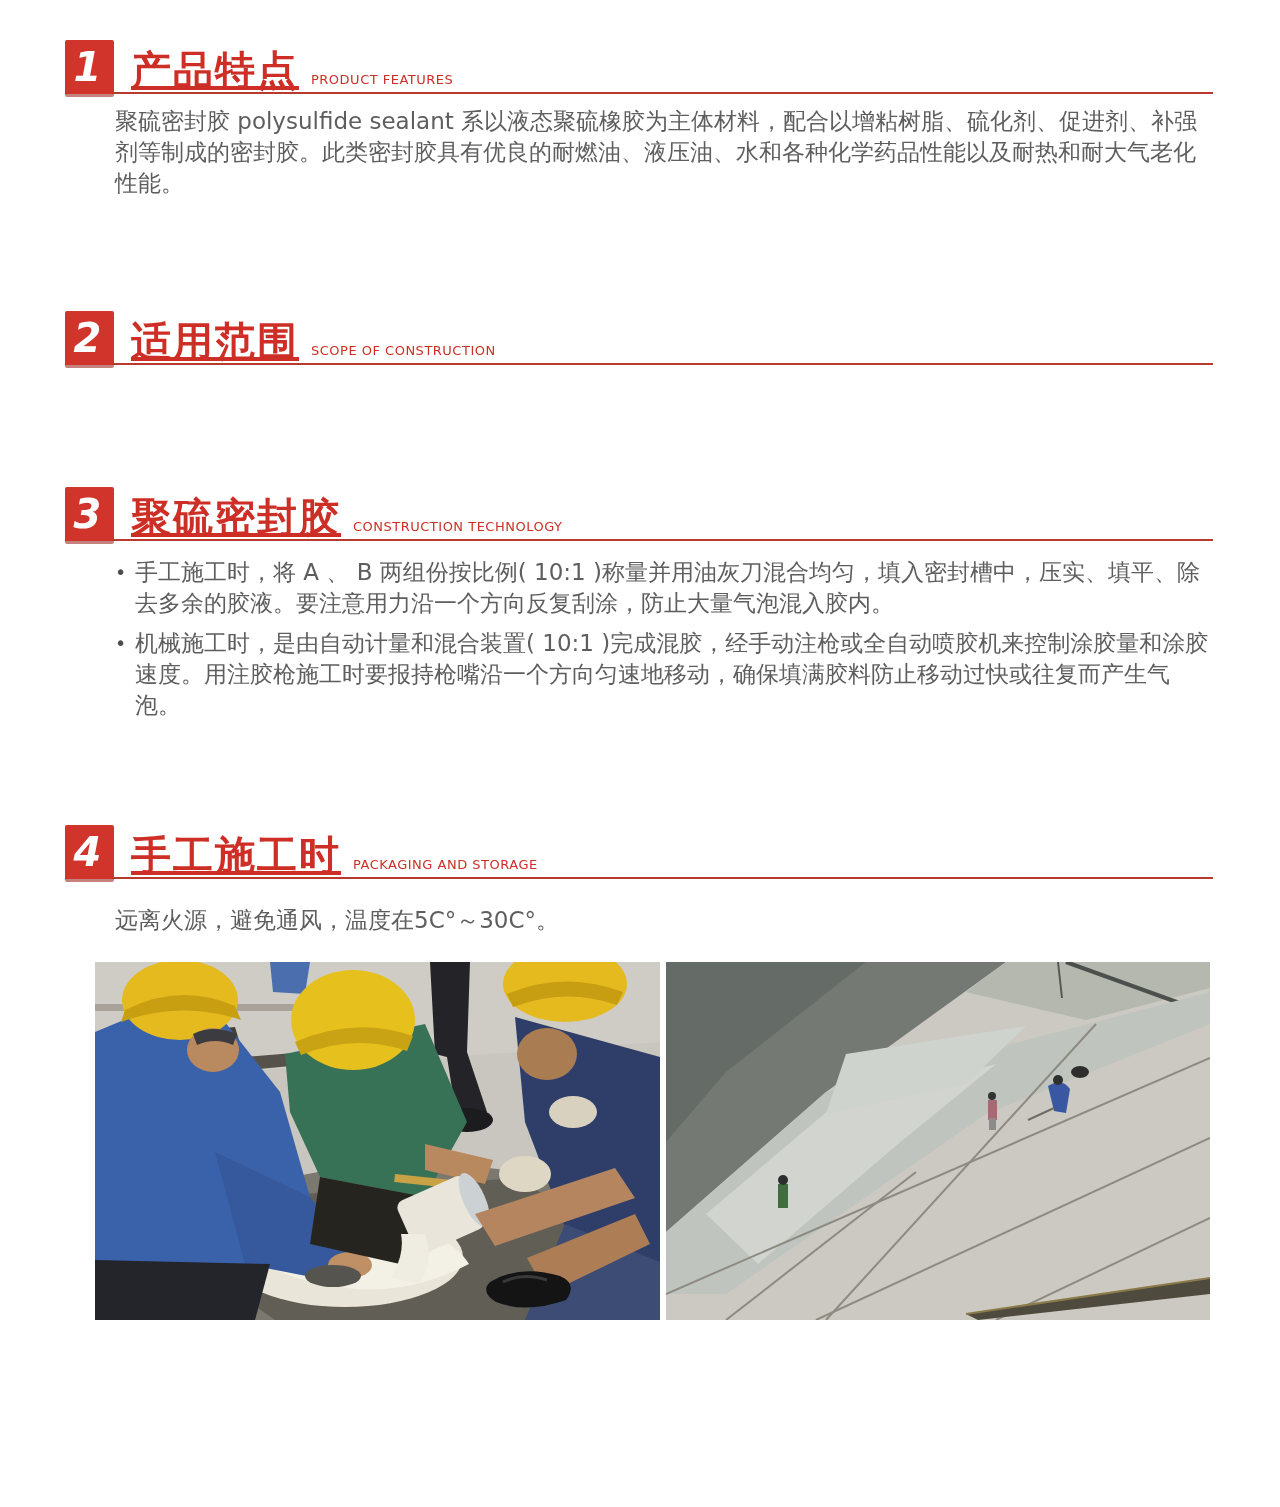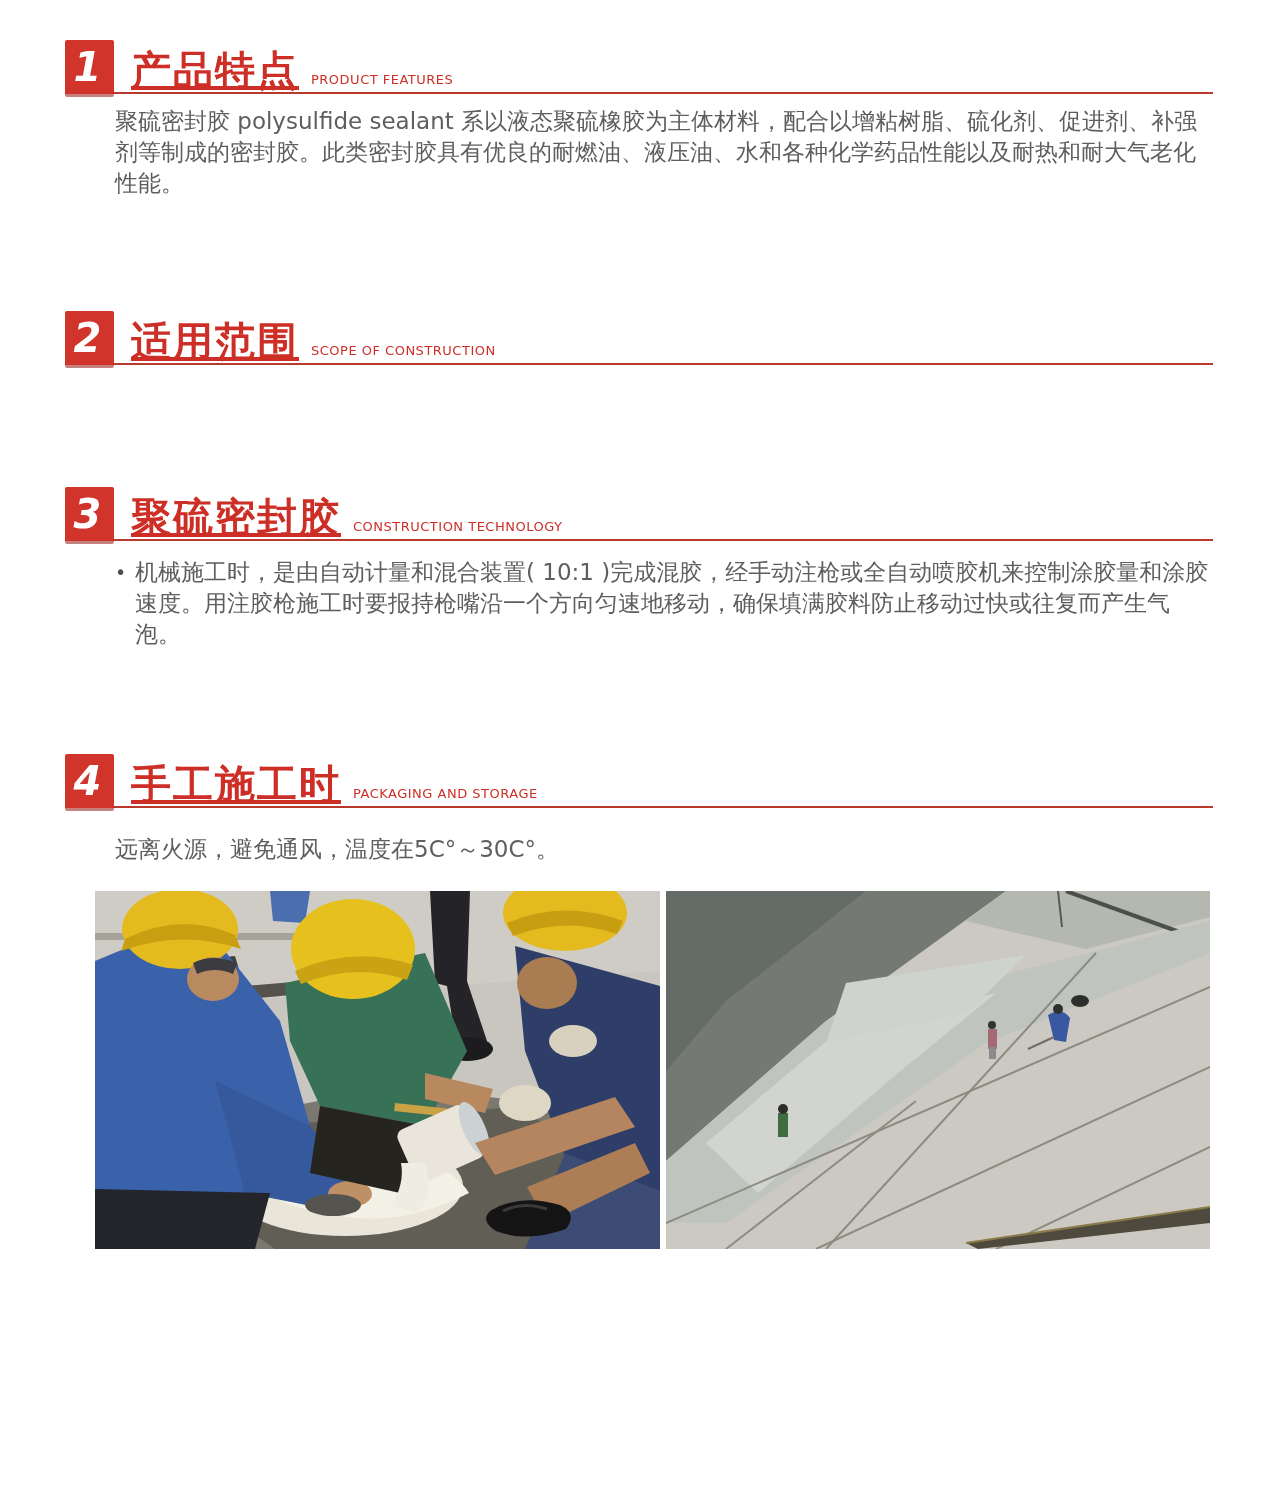--- a/index.html
+++ b/index.html
@@ -96,20 +96,21 @@
         <span>3</span>
       </div>
       <div class="titles">
         <span class="title-zh">聚硫密封胶</span>
         <span class="title-en">CONSTRUCTION TECHNOLOGY</span>
       </div>
       <div class="sec-rule"></div>
     </div>
     <div class="sec-body">
       <ul class="dot-list">
+        <li>手工施工时，将 A 、 B 两组份按比例( 10:1 )称量并用油灰刀混合均匀，填入密封槽中，压实、填平、除去多余的胶液。要注意用力沿一个方向反复刮涂，防止大量气泡混入胶内。</li>
         <li>机械施工时，是由自动计量和混合装置( 10:1 )完成混胶，经手动注枪或全自动喷胶机来控制涂胶量和涂胶速度。用注胶枪施工时要报持枪嘴沿一个方向匀速地移动，确保填满胶料防止移动过快或往复而产生气泡。</li>
       </ul>
     </div>
   </div>
 
   <div class="section s4">
     <div class="sec-head">
       <div class="num-box">
         <span>4</span>
       </div>

